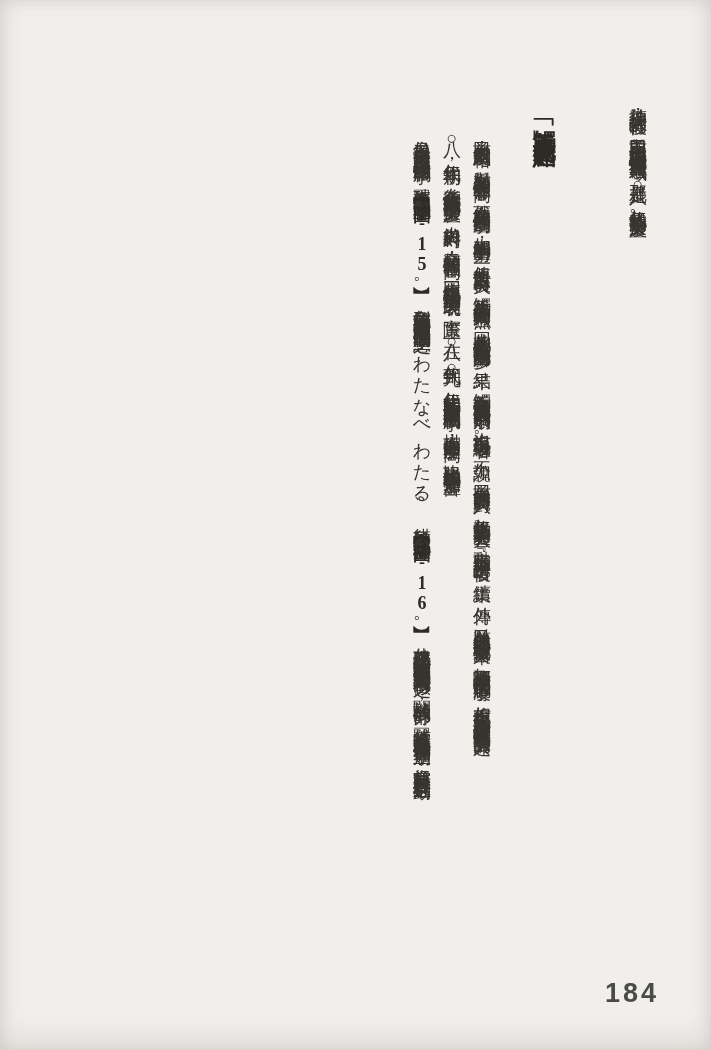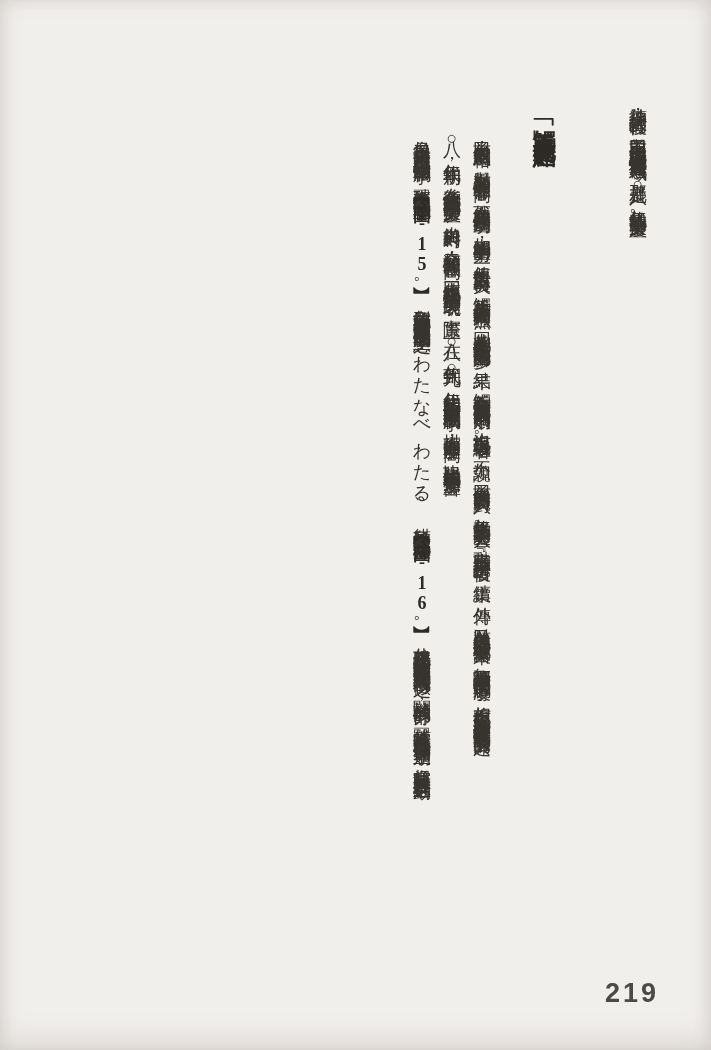--- a/index.html
+++ b/index.html
@@ -88,15 +88,15 @@
   <p class="intro vtext">神傳說』大紅的背後，與前田不同流派的觸手表現也在慢慢滲透其他領域。那就是八○年代勃興的美少女漫畫。</p>
 
   <h1 class="heading vtext">「觸手」多樣化的起點</h1>
 
   <div class="body-text vtext">
     <p>前田俊夫的劇畫風格，與暴力類別的親和性非常高。然而由於其壓倒性的畫功，加上觸手的衝擊力，使得一般人對前田俊夫＝觸手成人作品的印象異常強烈，因此其他劇畫作家也沒有追隨他的腳步。結果，觸手在劇畫領域既沒有形成獨自的類別，也沒有出現後繼者。不如說，前田俊夫的功蹟反而對八○年代動畫業界的影響更大。動畫版『超神傳說』出名後，續集、外傳、以及類似的作品接二連三地被製作出來，無論哪個作品都使用了「觸手凌辱」。相信也有不少人是因為這些動畫才覺醒了對「觸手凌辱」的興趣。</p>
     <p>八○年代初期，在後色情劇畫時代抬頭的美少女漫畫，由於與科幻、奇幻類的親和性很高，因此也經常採用「觸手凌辱」的表現。實際上，在八○年代到九○年代初這段時間的美少女漫畫中登場的觸手，描寫的自由度非常高，比起現代的觸手種類更加豐富。</p>
     <p><span>像是吾妻日出夫常用的謎之「自由變形生命體觸手」、破李拳龍的正統派「章魚型觸手」</span><span class="figref">【圖3-15】</span><span>。章魚型觸手從初期開始就是最標準常見的觸手型態之一，わたなべわたる、貓島禮等人氣作家也都經常採用</span><span class="figref">【圖3-16】</span><span>。此外現在已經較少看到的「機械觸手」也是這個時代的特徵之一。關於機械的部分，雖然當時也存在「機械姦」這個獨立類別，但當時只要是形狀細長且活動</span></p>
   </div>
 
-  <div class="page-number">219</div>
+  <div class="page-number">184</div>
 
 </div>
 
 </body></html>

